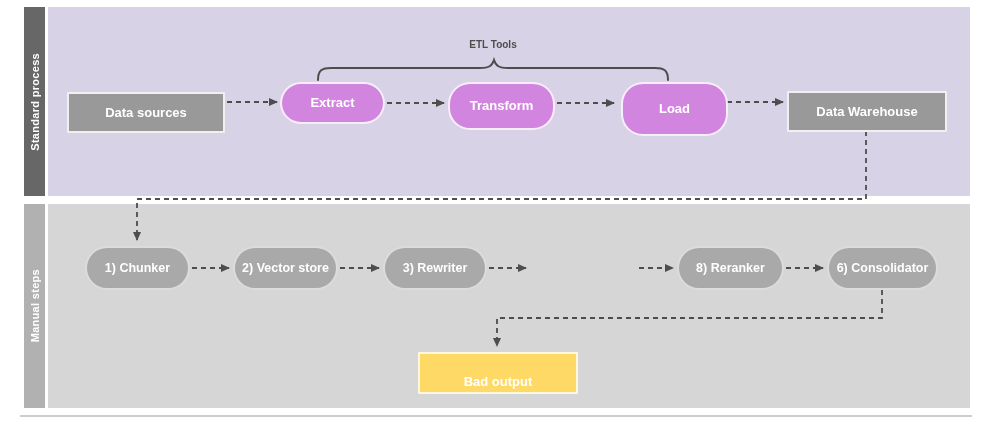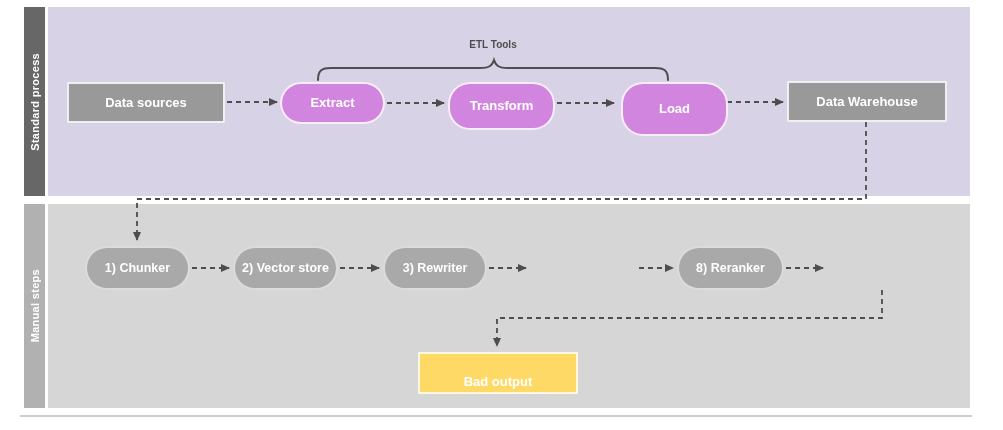--- a/index.html
+++ b/index.html
@@ -24,21 +24,21 @@
   
   .overlay{position:absolute;left:0;top:0;width:1003px;height:430px;pointer-events:none;}
   .connector{fill:none;stroke:var(--connector);stroke-width:1.8;stroke-dasharray:5 4;}
   .brace{fill:none;stroke:var(--connector);stroke-width:2;stroke-linecap:round;}
   
   .node{position:absolute;box-sizing:border-box;display:flex;align-items:center;justify-content:center;
         text-align:center;color:var(--node-text);font-weight:bold;font-size:12.5px;line-height:1.2;
         border:2px solid rgba(255,255,255,.85);padding:2px 6px;}
   .rect{border-radius:1px;}
   .pill{border-radius:22px;}
-  .fill-source{background:var(--source-node);}
+  .fill-source{background:var(--source-node);margin-top:10px;}
   .fill-etl{background:var(--etl-node);}
   .fill-manual{background:var(--manual-node);border-color:rgba(255,255,255,.6);}
   .fill-bad{background:var(--bad-output-node);border-color:rgba(255,255,255,.8);align-items:flex-end;}
   .n-data-sources{left:67px;top:82px;width:158px;height:41px;font-size:13px;}
   .n-extract{left:280px;top:82px;width:105px;height:42px;font-size:13px;}
   .n-transform{left:448px;top:82px;width:107px;height:48px;font-size:13px;}
   .n-load{left:621px;top:82px;width:107px;height:54px;font-size:13px;}
   .n-warehouse{left:787px;top:81px;width:160px;height:41px;font-size:13px;}
   .n-chunker{left:85px;top:246px;width:105px;height:44px;}
   .n-vector{left:233px;top:246px;width:105px;height:44px;}
@@ -111,18 +111,21 @@
   </div>
   <div class="node pill fill-manual n-vector">
     <span>2) Vector store</span>
   </div>
   <div class="node pill fill-manual n-rewriter">
     <span>3) Rewriter</span>
   </div>
   <div class="node pill fill-manual n-reranker">
     <span>8) Reranker</span>
   </div>
+  <div class="node pill fill-manual n-consolidator">
+    <span>6) Consolidator</span>
+  </div>
   <div class="node rect fill-bad n-bad-output">
     <span>Bad output</span>
   </div>
 
   <div class="frame-line"></div>
 </div>
 
 </body></html>

